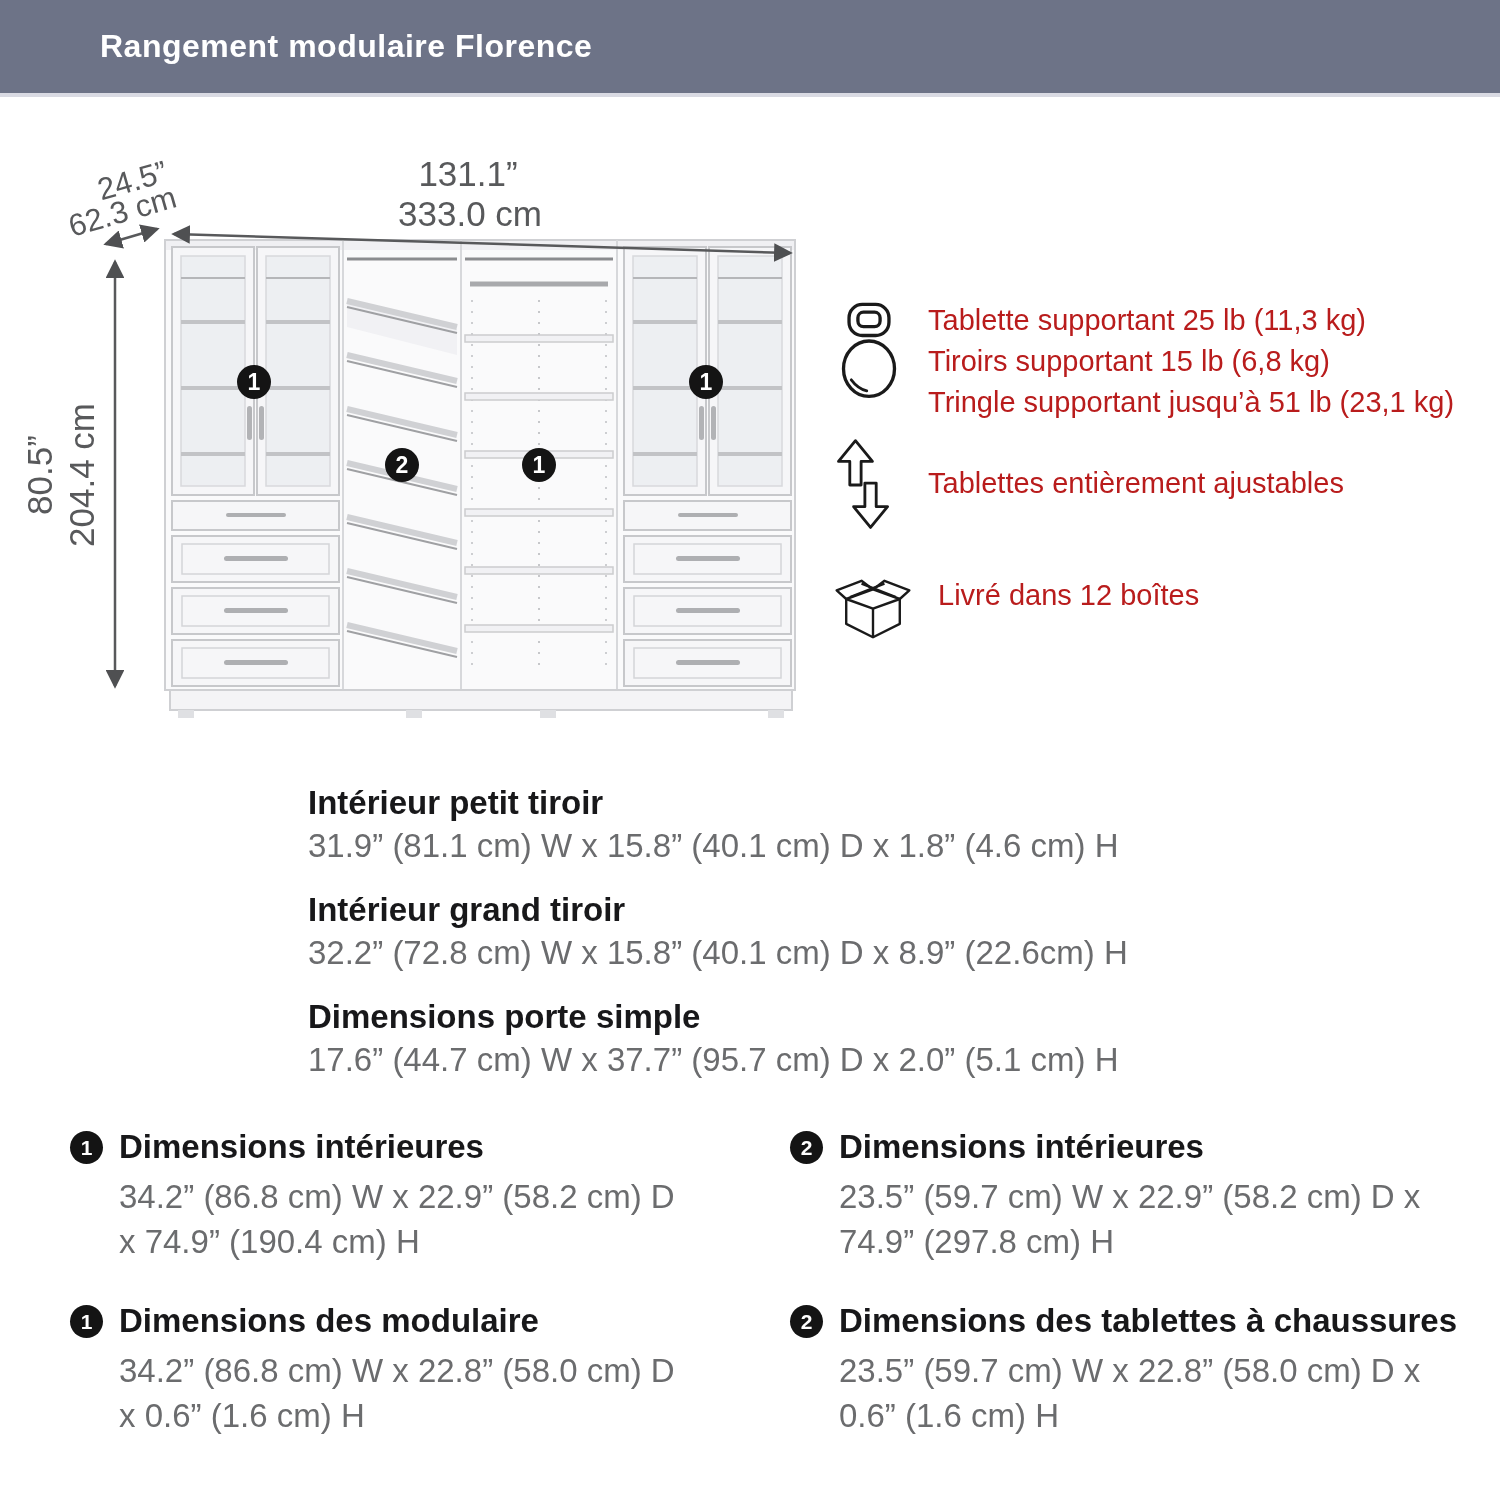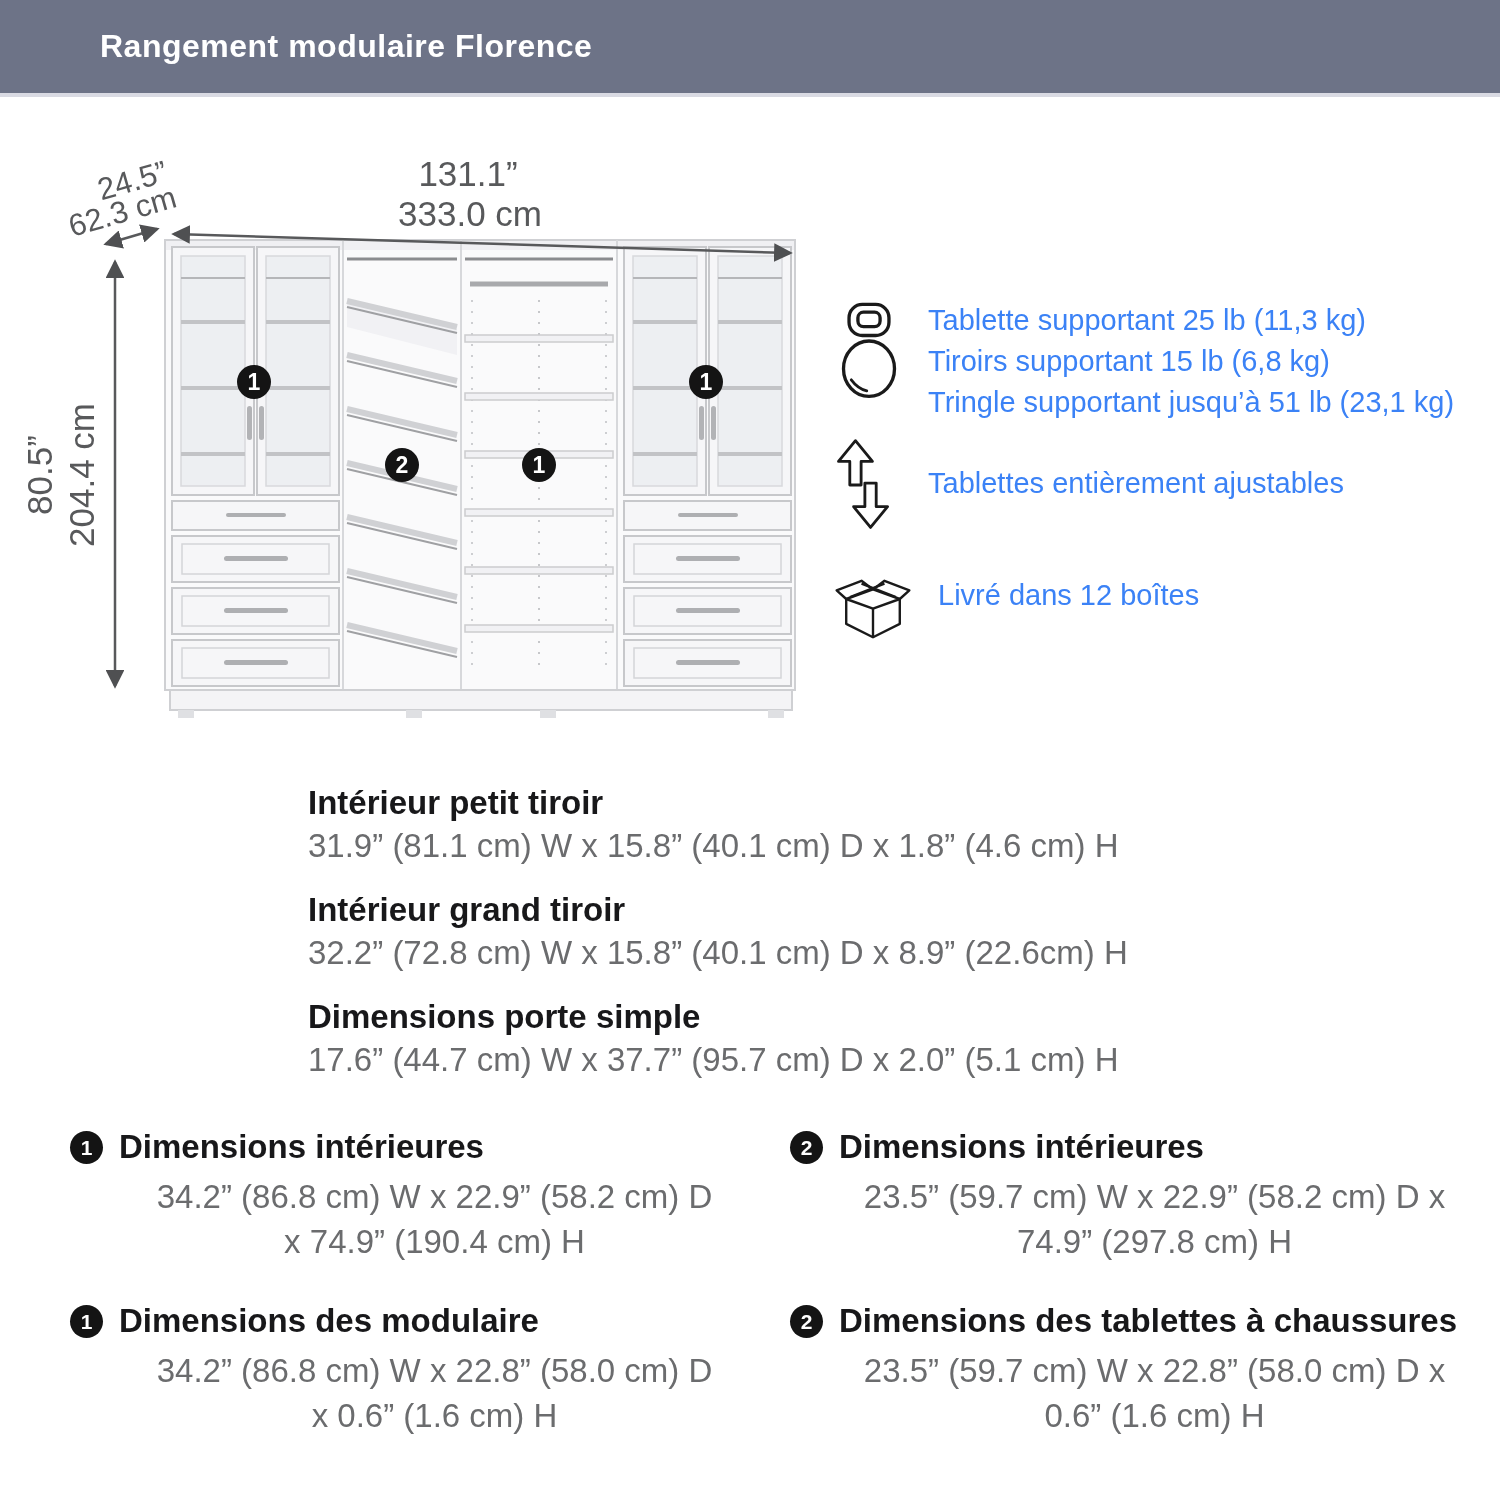--- a/index.html
+++ b/index.html
@@ -48,21 +48,21 @@
     font-weight: 700;
     font-family: "Liberation Sans", sans-serif;
     text-anchor: middle;
   }
   
   .feature-icon { position: absolute; }
   .feature-text {
     position: absolute;
     font-size: 29px;
     font-weight: 500;
-    color: #3b82f6;
+    color: #b91c1c;
     line-height: 41px;
     white-space: nowrap;
   }
   
   .spec-block { position: absolute; left: 308px; white-space: nowrap; }
   .spec-title {
     font-size: 33px;
     font-weight: 700;
     color: #18181a;
     line-height: 42px;
@@ -94,21 +94,20 @@
     white-space: nowrap;
   }
   .num-lines {
     padding-left: 49px;
     padding-top: 8px;
     font-size: 33px;
     font-weight: 500;
     color: #6b6c6e;
     line-height: 45px;
     white-space: nowrap;
-    text-align: center;
   }
 </style>
 </head>
 <body>
 
 <div class="page">
 
   <div class="header-bar">
     <h1>Rangement modulaire Florence</h1>
   </div>

